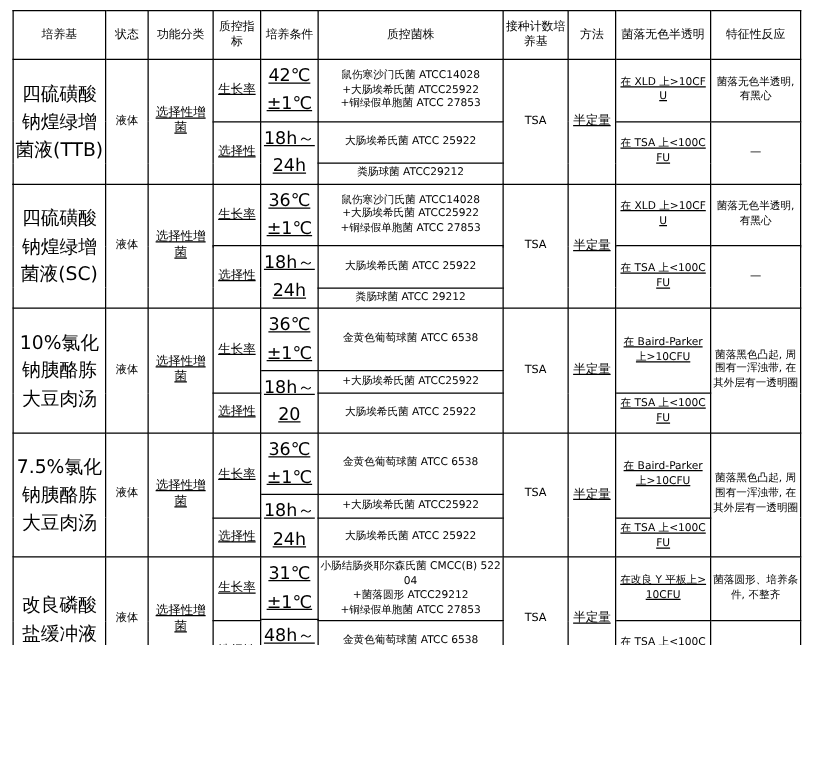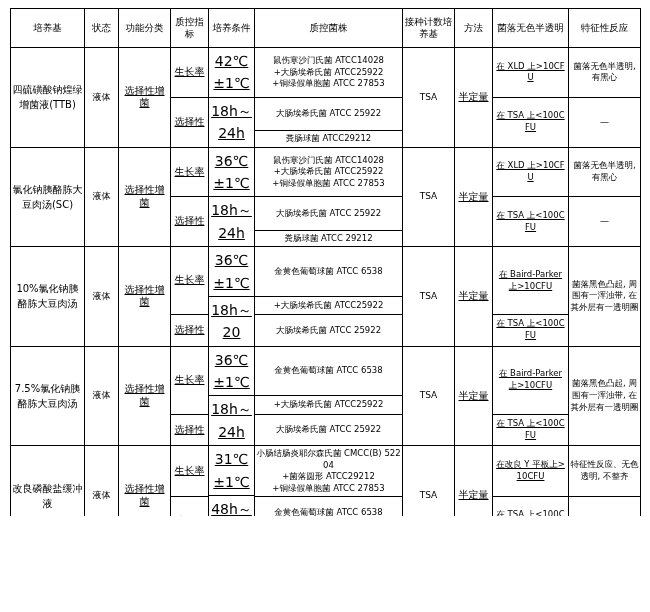--- a/index.html
+++ b/index.html
@@ -33,21 +33,21 @@
     vertical-align: middle;
     padding: 2px 1px;
     word-break: break-all;
     font-weight: normal;
   }
   thead td {
     height: 34px;
     font-size: 9.5px;
   }
   .medium-cell {
-    font-size: 10px;
+    font-size: 15px;
     line-height: 1.5;
     padding: 2px 2px;
   }
   .small {
     font-size: 10px;
     text-decoration: underline;
   }
   .strain-cell {
     font-size: 8.5px;
     line-height: 1.35;
@@ -143,21 +143,21 @@
         <td rowspan="2" class="small">选择性</td>
         <td class="strain-cell">大肠埃希氏菌 ATCC 25922</td>
         <td rowspan="2" class="crit-cell">在 TSA 上&lt;100CFU</td>
         <td rowspan="2" class="dash">—</td>
       </tr>
       <tr>
         <td class="strain-cell">粪肠球菌 ATCC29212</td>
       </tr>
 
       <tr>
-        <td class="medium-cell" rowspan="5">氯化钠胰酪胨大豆肉汤(SC)</td>
+        <td class="medium-cell" rowspan="5">四硫磺酸钠煌绿增菌液(SC)</td>
         <td rowspan="5">液体</td>
         <td rowspan="5" class="small">选择性增菌</td>
         <td rowspan="3" class="small">生长率</td>
         <td rowspan="2" class="cond-cell">36℃±1℃</td>
         <td rowspan="3" class="strain-cell">
           <div>鼠伤寒沙门氏菌 ATCC14028</div>
           <div>+大肠埃希氏菌 ATCC25922</div>
           <div>+铜绿假单胞菌 ATCC 27853</div>
         </td>
         <td rowspan="5">TSA</td>
@@ -230,21 +230,21 @@
         <td rowspan="3" class="small">生长率</td>
         <td rowspan="2" class="cond-cell">31℃±1℃</td>
         <td rowspan="3" class="strain-cell">
           <div>小肠结肠炎耶尔森氏菌 CMCC(B) 52204</div>
           <div>+菌落圆形 ATCC29212</div>
           <div>+铜绿假单胞菌 ATCC 27853</div>
         </td>
         <td rowspan="5">TSA</td>
         <td rowspan="5" class="small">半定量</td>
         <td rowspan="3" class="crit-cell">在改良 Y 平板上&gt;10CFU</td>
-        <td rowspan="3" class="react-cell">特征性反应、无色透明, 不整齐</td>
+        <td rowspan="3" class="react-cell">菌落圆形、培养条件, 不整齐</td>
       </tr>
       <tr></tr>
       <tr>
         <td rowspan="3" class="cond-cell">48h～72h</td>
       </tr>
       <tr>
         <td rowspan="2" class="small">选择性</td>
         <td class="strain-cell">金黄色葡萄球菌 ATCC 6538</td>
         <td rowspan="2" class="crit-cell">在 TSA 上&lt;100CFU</td>
         <td rowspan="2" class="dash">—</td>

